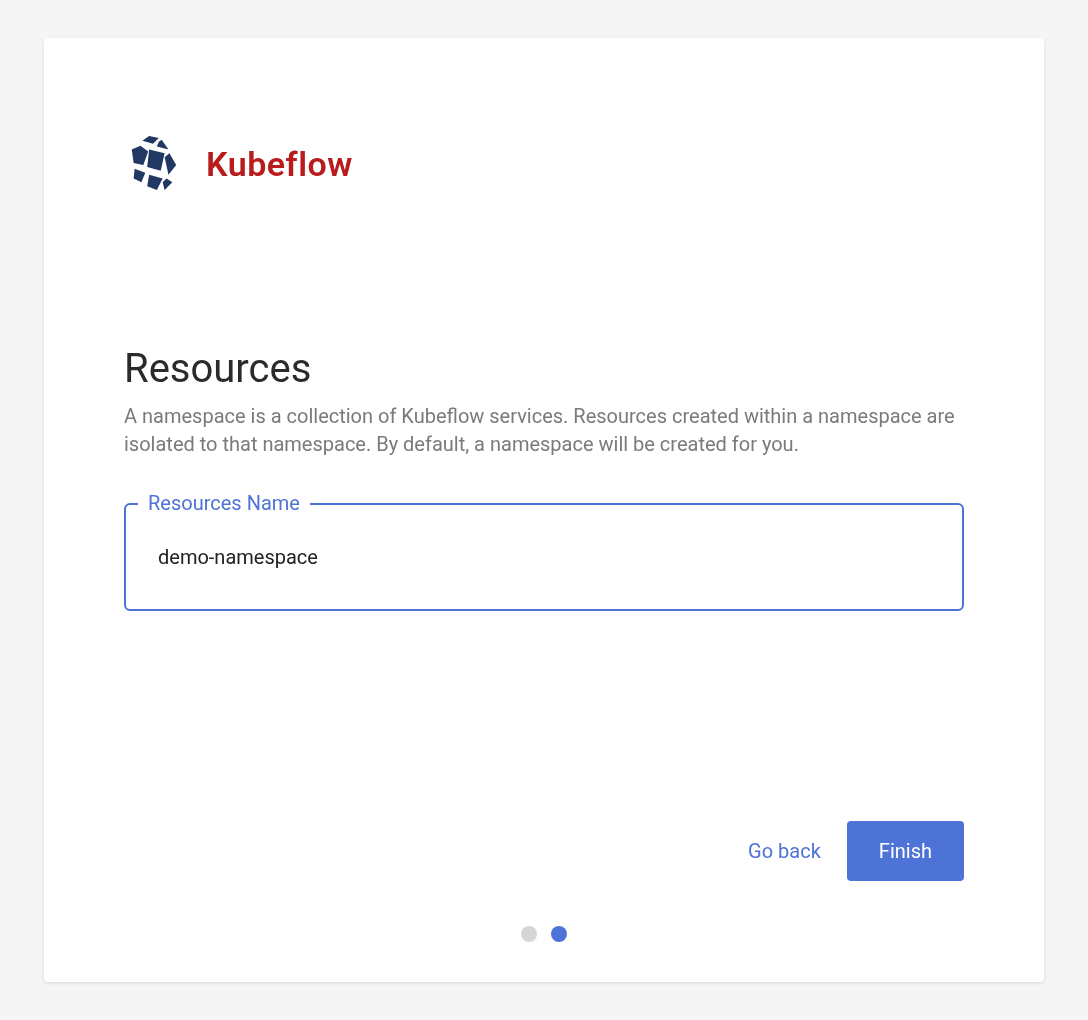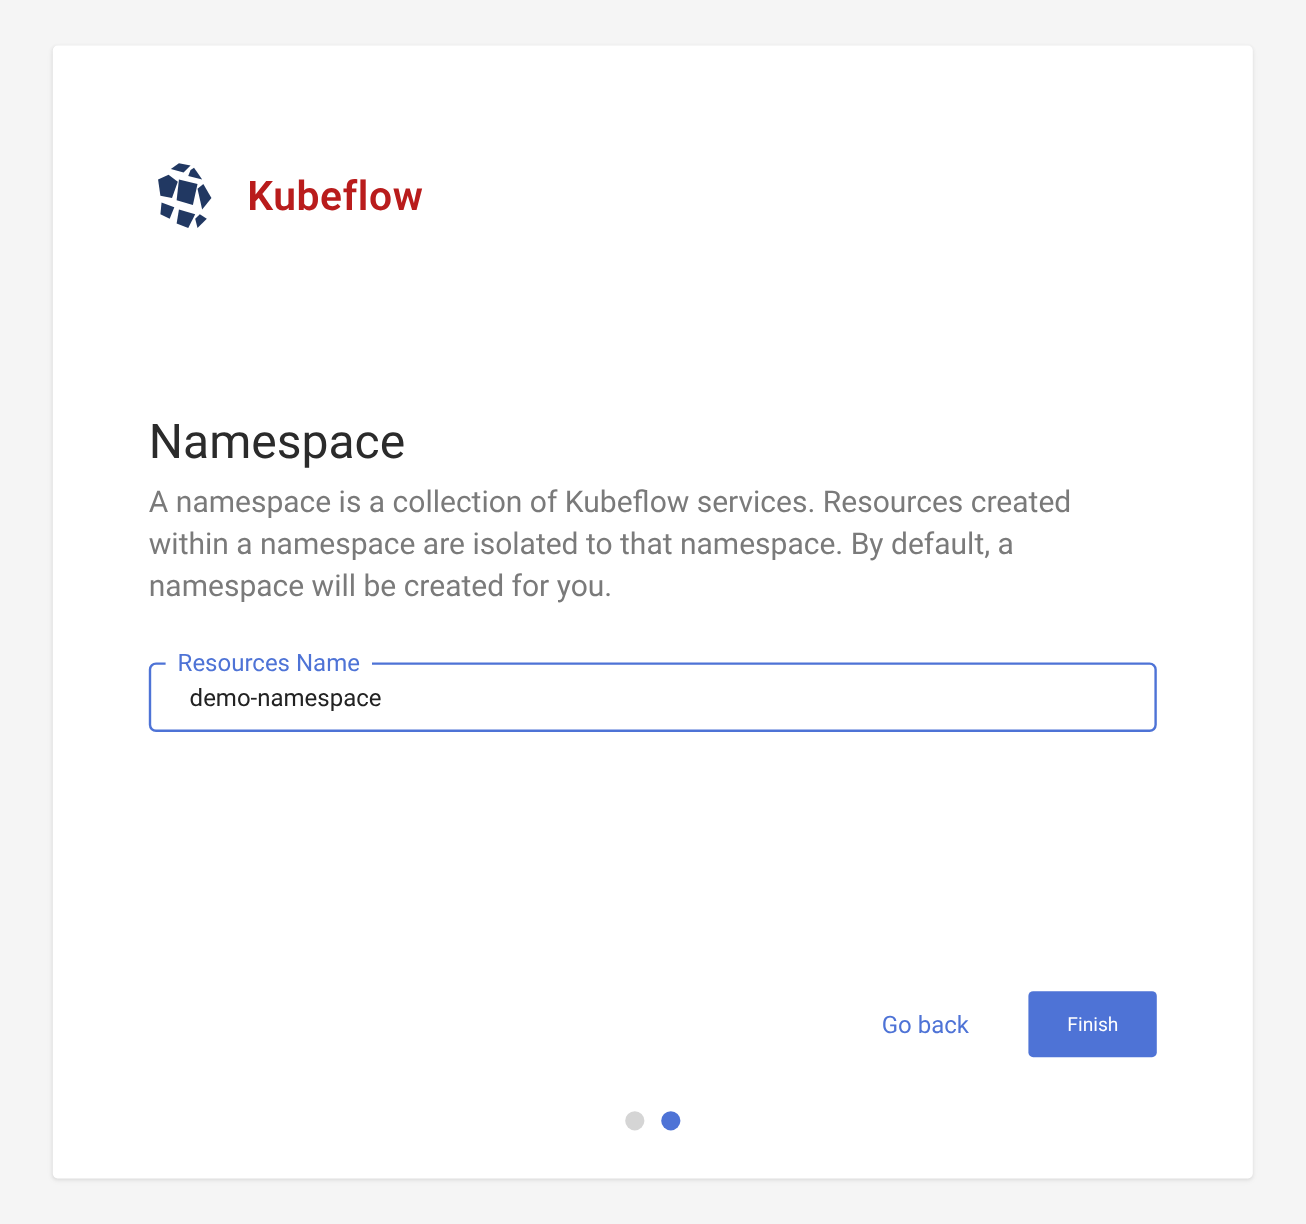--- a/index.html
+++ b/index.html
@@ -52,21 +52,21 @@
     }
 
     .heading {
       font-size: 40px;
       font-weight: 400;
       color: #2b2b2b;
       margin-bottom: 10px;
     }
 
     .description {
-      font-size: 25px;
+      font-size: 20px;
       line-height: 1.4;
       color: #7a7a7a;
       margin-bottom: 45px;
     }
 
     .input-wrap {
       position: relative;
       margin-bottom: 40px;
     }
 
@@ -78,55 +78,55 @@
       padding: 0 10px;
       font-size: 20px;
       color: #4e73d6;
       font-weight: 400;
     }
 
     .text-input {
       width: 100%;
       border: 2.5px solid #4e73d6;
       border-radius: 6px;
-      padding: 15px 32px;
+      padding: 40px 32px;
       font-size: 20px;
       color: #222;
       outline: none;
       font-family: inherit;
     }
 
     .spacer {
       flex: 1;
     }
 
     .button-row {
       display: flex;
       justify-content: flex-end;
       align-items: center;
-      gap: 24px;
+      gap: 0;
       margin-bottom: 45px;
     }
 
     .btn-back {
       background: transparent;
       border: none;
       color: #4e73d6;
       font-size: 20px;
       padding: 14px 26px;
       cursor: pointer;
       font-family: inherit;
       border-radius: 4px;
     }
 
     .btn-finish {
       background: #4e73d6;
       border: none;
       color: #fff;
-      font-size: 16px;
+      font-size: 20px;
       padding: 18px 32px;
       cursor: pointer;
       font-family: inherit;
       border-radius: 4px;
     }
 
     .dots-row {
       display: flex;
       justify-content: center;
       gap: 14px;
@@ -160,21 +160,21 @@
         <polygon points="26,16 42,20 38,38 24,34"></polygon>
         <polygon points="47,20 54,32 46,42 42,24"></polygon>
         <polygon points="11,36 22,40 18,50 10,46"></polygon>
         <polygon points="26,42 40,46 34,58 24,54"></polygon>
         <polygon points="44,46 50,50 42,58 40,50"></polygon>
       </svg>
     </span>
     <span class="logo-text">Kubeflow</span>
   </div>
 
-  <h1 class="heading">Namespace</h1>
+  <h1 class="heading">Resources</h1>
 
   <p class="description">A namespace is a collection of Kubeflow services. Resources created within a namespace are isolated to that namespace. By default, a namespace will be created for you.</p>
 
   <div class="input-wrap">
     <span class="input-label">Resources Name</span>
     <input class="text-input" type="text" value="demo-namespace" style="">
   </div>
 
   <div class="spacer"></div>
 

